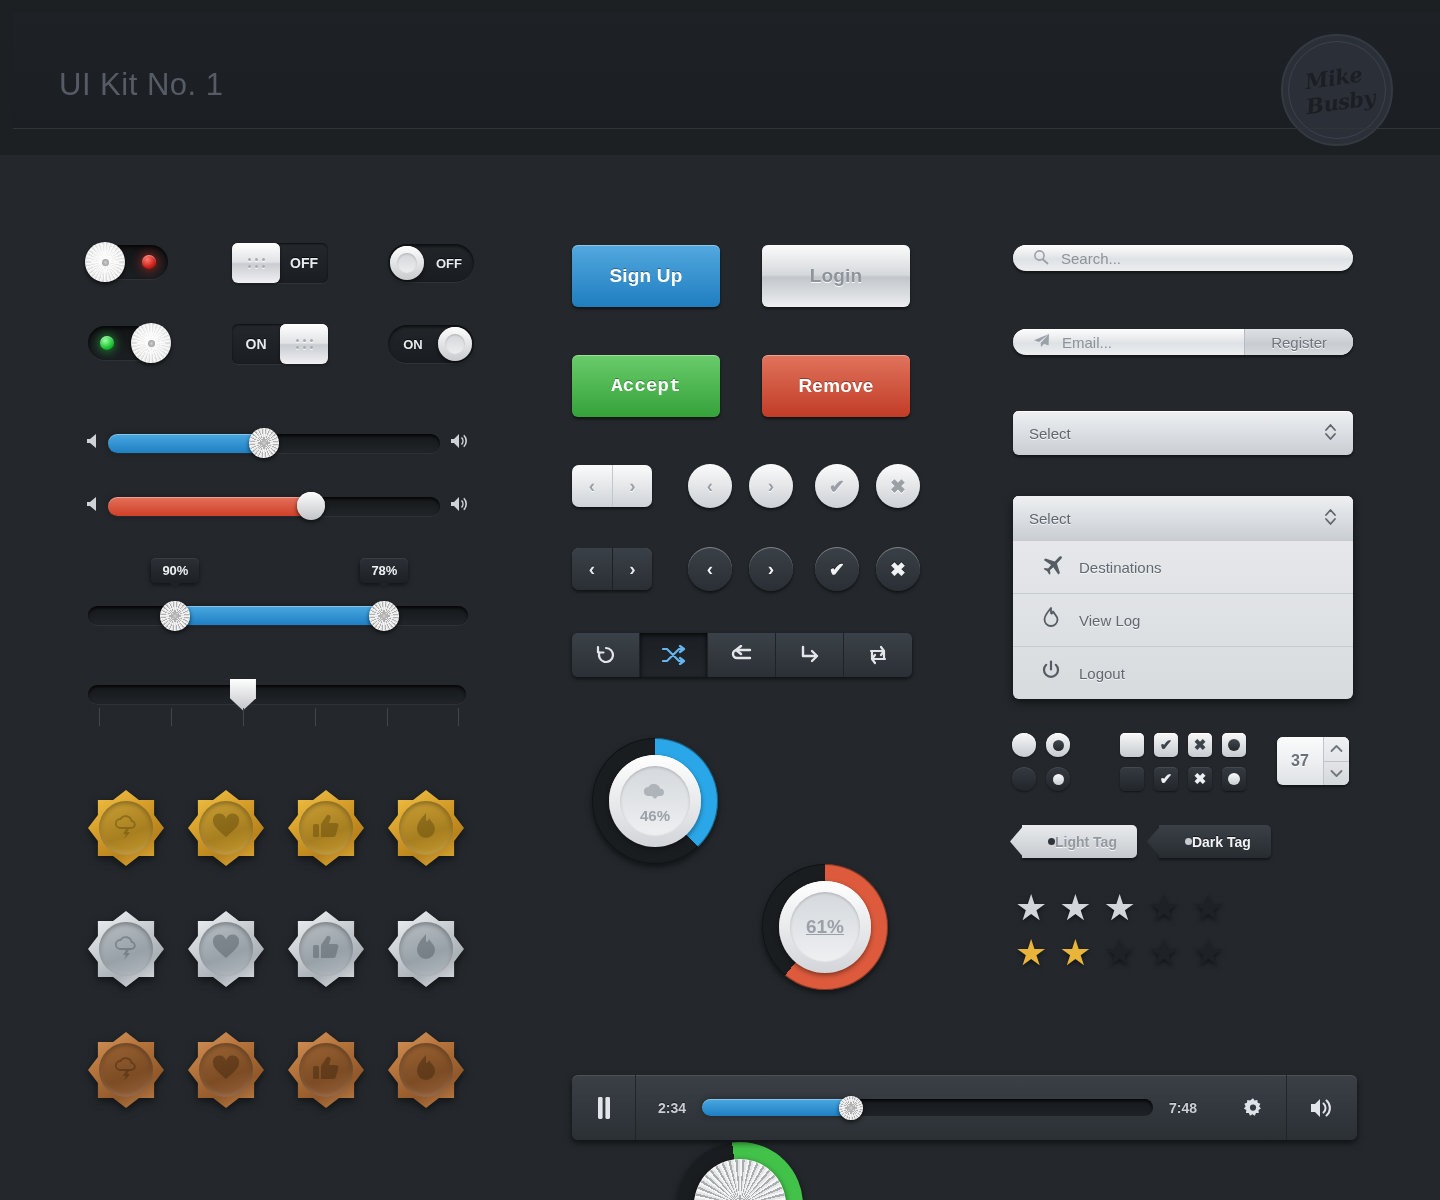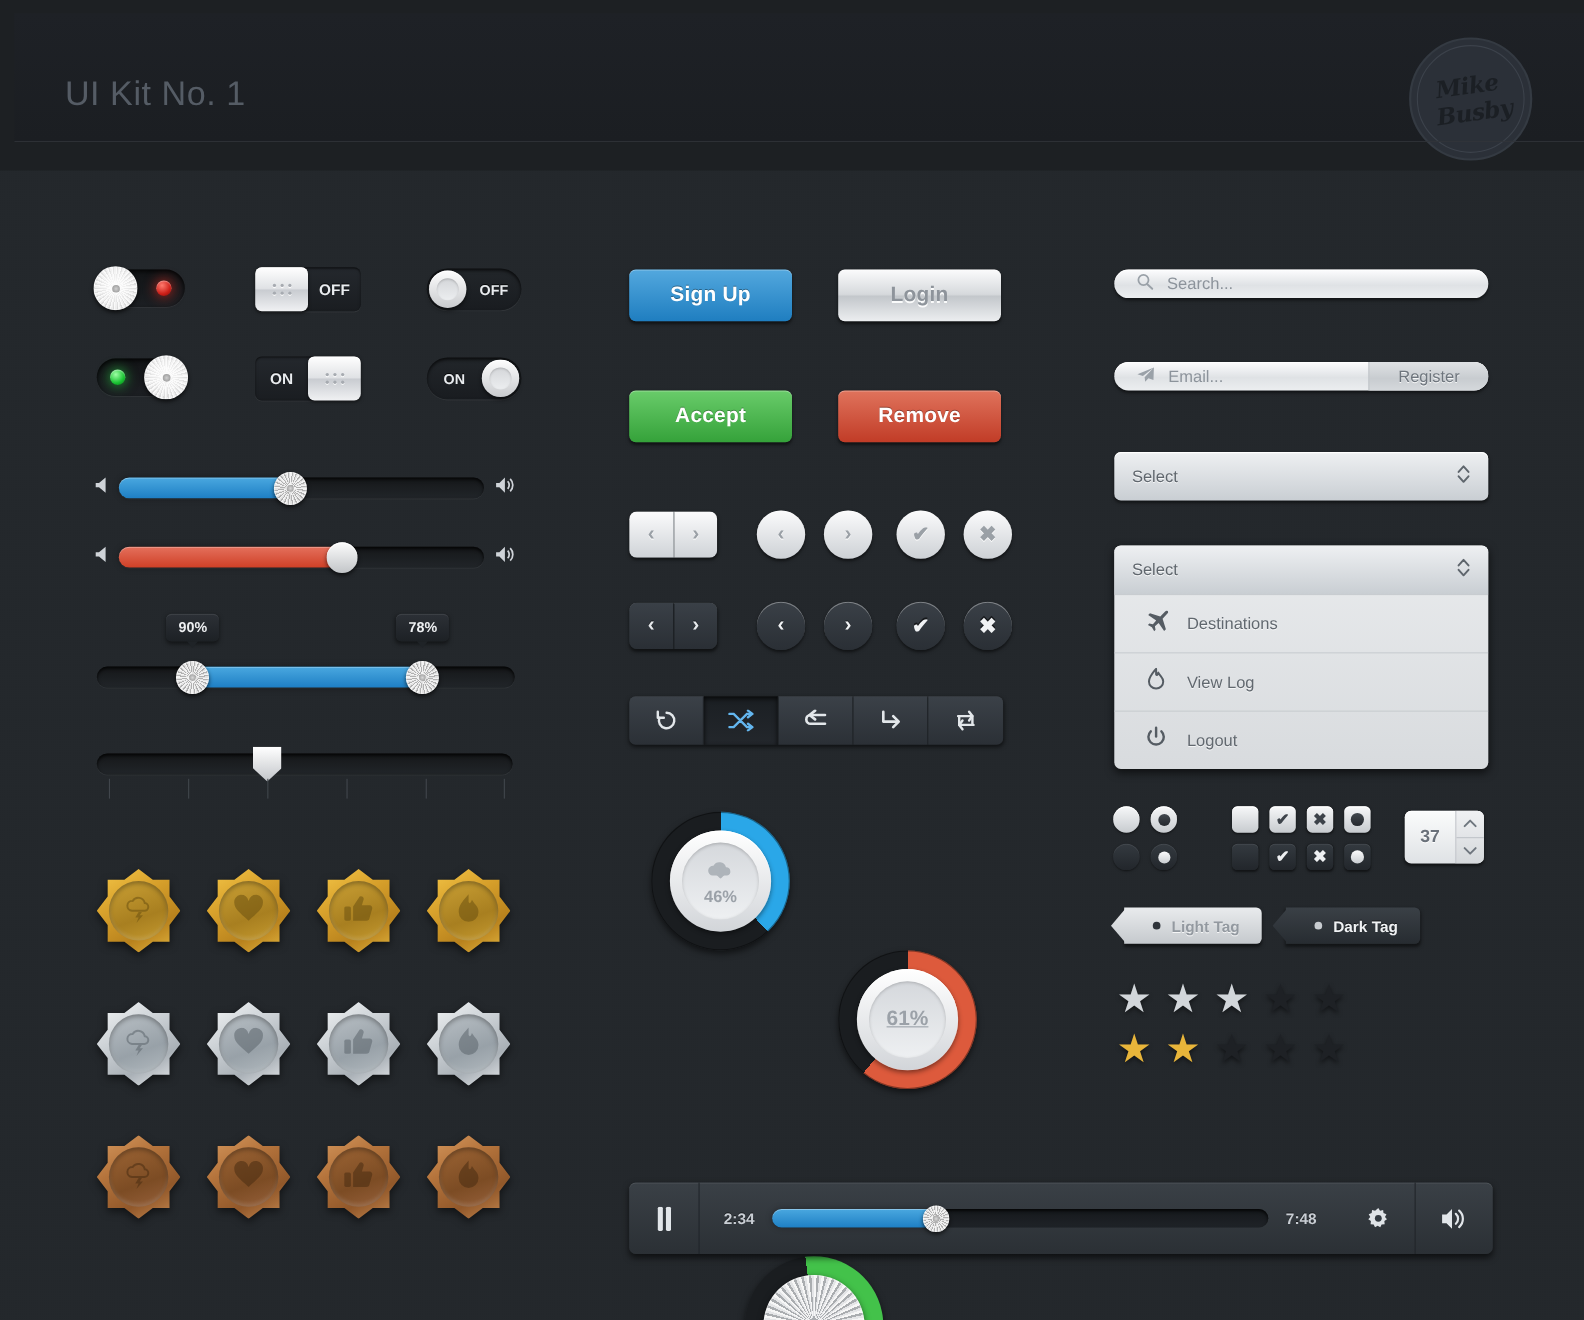--- a/index.html
+++ b/index.html
@@ -187,27 +187,27 @@
   .gold  .gl   { color:#6d5210; }
   .silver .star8{ background: linear-gradient(150deg,#f4f6f7 0%,#cfd4d8 35%,#a9b0b6 70%,#eef0f2 100%); }
   .silver .disc { background: linear-gradient(160deg,#b9c0c5,#98a1a8 60%,#b2babf); }
   .silver .gl   { color:#5d666d; }
   .bronze .star8{ background: linear-gradient(150deg,#d79a60 0%,#b5743c 35%,#91582a 70%,#cb8d54 100%); }
   .bronze .disc { background: linear-gradient(160deg,#9c6434,#7c4c24 60%,#96603a); }
   .bronze .gl   { color:#4a2d12; }
 
   
   .btn{
-    width:148px;height:47px;border-radius:6px;border:none;cursor:pointer;
+    width:148px;height:62px;border-radius:6px;border:none;cursor:pointer;
     font-size:19px; font-weight:700; letter-spacing:.2px;
     box-shadow: 0 2px 3px rgba(0,0,0,.55), inset 0 1px 0 rgba(255,255,255,.35);
   }
   .btn.blue{ background:linear-gradient(180deg,#53a8de 0%,#1f7ec0 100%); color:#fff; text-shadow:0 -1px 0 rgba(0,0,0,.35);}
   .btn.white{ background:linear-gradient(180deg,#fbfbfc 0%,#d6d9dc 48%,#c3c7cb 52%,#eceef0 100%); color:#8e949b; text-shadow:0 1px 0 rgba(255,255,255,.9);}
-  .btn.green{ background:linear-gradient(180deg,#69cc6a 0%,#35a23a 100%); color:#fff; text-shadow:0 -1px 0 rgba(0,0,0,.3);}
+  .btn.green{ background:linear-gradient(180deg,#69cc6a 0%,#35a23a 100%); color:#fff; text-shadow:0 -1px 0 rgba(0,0,0,.3);font-family:Liberation Mono, monospace;}
   .btn.redbtn{ background:linear-gradient(180deg,#e0735c 0%,#c13c27 100%); color:#fff; text-shadow:0 -1px 0 rgba(0,0,0,.35);}
 
   
   .seg{ display:flex; border-radius:7px; overflow:hidden;
         box-shadow:0 2px 3px rgba(0,0,0,.55), inset 0 1px 0 rgba(255,255,255,.3);}
   .seg > div{ width:40px;height:42px;display:flex;align-items:center;justify-content:center;
      font-size:19px; font-weight:700; }
   .seg.light > div{ background:linear-gradient(180deg,#fbfbfc,#cfd3d7); color:#9aa0a6; text-shadow:0 1px 0 #fff;}
   .seg.light > div + div{ border-left:1px solid #c3c7cb; }
   .seg.dark > div{ background:linear-gradient(180deg,#3a4047,#2a2f35); color:#e7eaed; text-shadow:0 -1px 0 rgba(0,0,0,.6);}
@@ -348,21 +348,21 @@
   }
   .stepper .num{ flex:1; display:flex;align-items:center;justify-content:center;
     color:#6a717a; font-size:16px; font-weight:700; text-shadow:0 1px 0 #fff;}
   .stepper .arrows{ width:26px; display:flex;flex-direction:column; border-left:1px solid #c0c4c9;
     background:linear-gradient(180deg,#f0f1f3,#d5d8db);}
   .stepper .arrows div{ flex:1; display:flex;align-items:center;justify-content:center;
     color:#70777f; font-size:11px;}
   .stepper .arrows div + div{ border-top:1px solid #c0c4c9; }
 
   
-  .tag{ position:relative; height:33px; display:flex;align-items:center; gap:10px;
+  .tag{ position:relative; height:33px; display:flex;align-items:center; gap:0;
     padding:0 20px 0 26px; border-radius:0 5px 5px 0; font-size:14px; font-weight:700;
     box-shadow:0 2px 3px rgba(0,0,0,.5);}
   .tag:before{
     content:""; position:absolute; left:-12px; top:0; width:14px;height:33px;
   }
   .tag.light{ background:linear-gradient(180deg,#e9ebed,#c5c9cd); color:#9399a0; text-shadow:0 1px 0 rgba(255,255,255,.8);}
   .tag.light:before{ background:linear-gradient(180deg,#e9ebed,#c5c9cd); clip-path: polygon(100% 0,100% 100%,0 50%); }
   .tag.dark{ background:linear-gradient(180deg,#3a4046,#272c31); color:#f0f2f4; text-shadow:0 -1px 0 rgba(0,0,0,.6);}
   .tag.dark:before{ background:linear-gradient(180deg,#3a4046,#272c31); clip-path: polygon(100% 0,100% 100%,0 50%); }
   .tag .pt{ width:7px;height:7px;border-radius:50%; }

